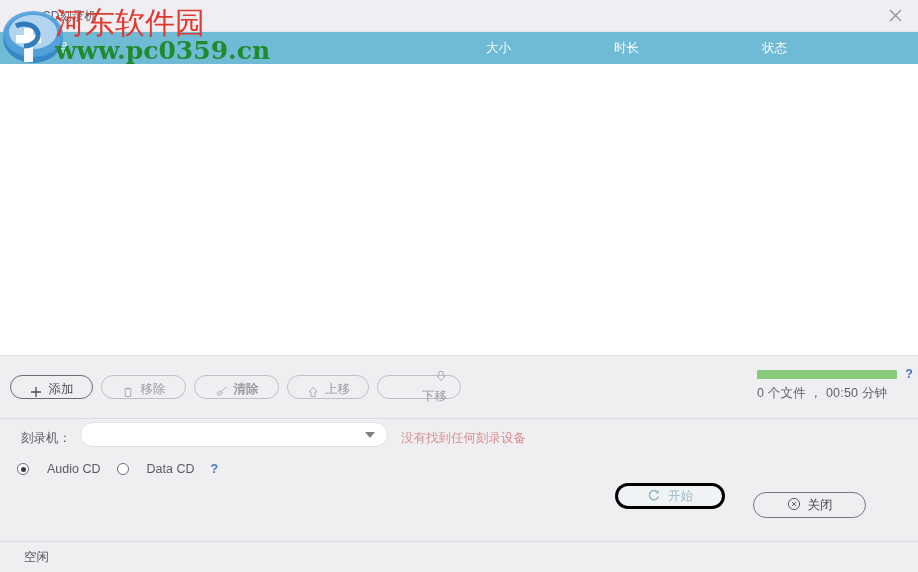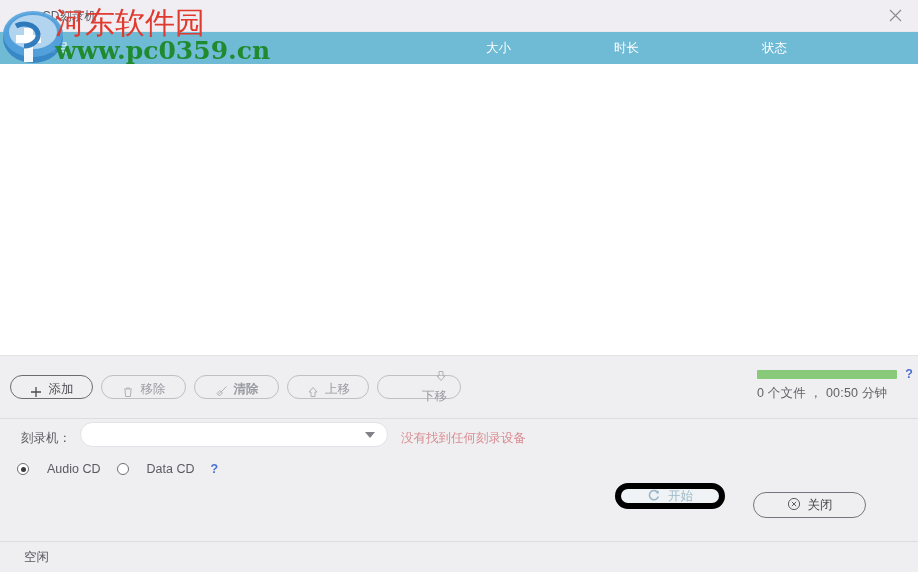--- a/index.html
+++ b/index.html
@@ -285,21 +285,21 @@
     font-size: 12.5px;
     box-sizing: border-box;
     cursor: default;
     user-select: none;
     white-space: nowrap;
   }
   .btn-start {
     left: 615px;
     top: 64px;
     width: 110px;
-    border: 6px solid #000000;
+    border: 3px solid #000000;
     color: #9cb8c6;
     background: #eff3f6;
   }
   .btn-close {
     left: 753px;
     top: 64px;
     width: 113px;
     border: 1px solid #757580;
     color: #46464e;
     background: #efeff1;

